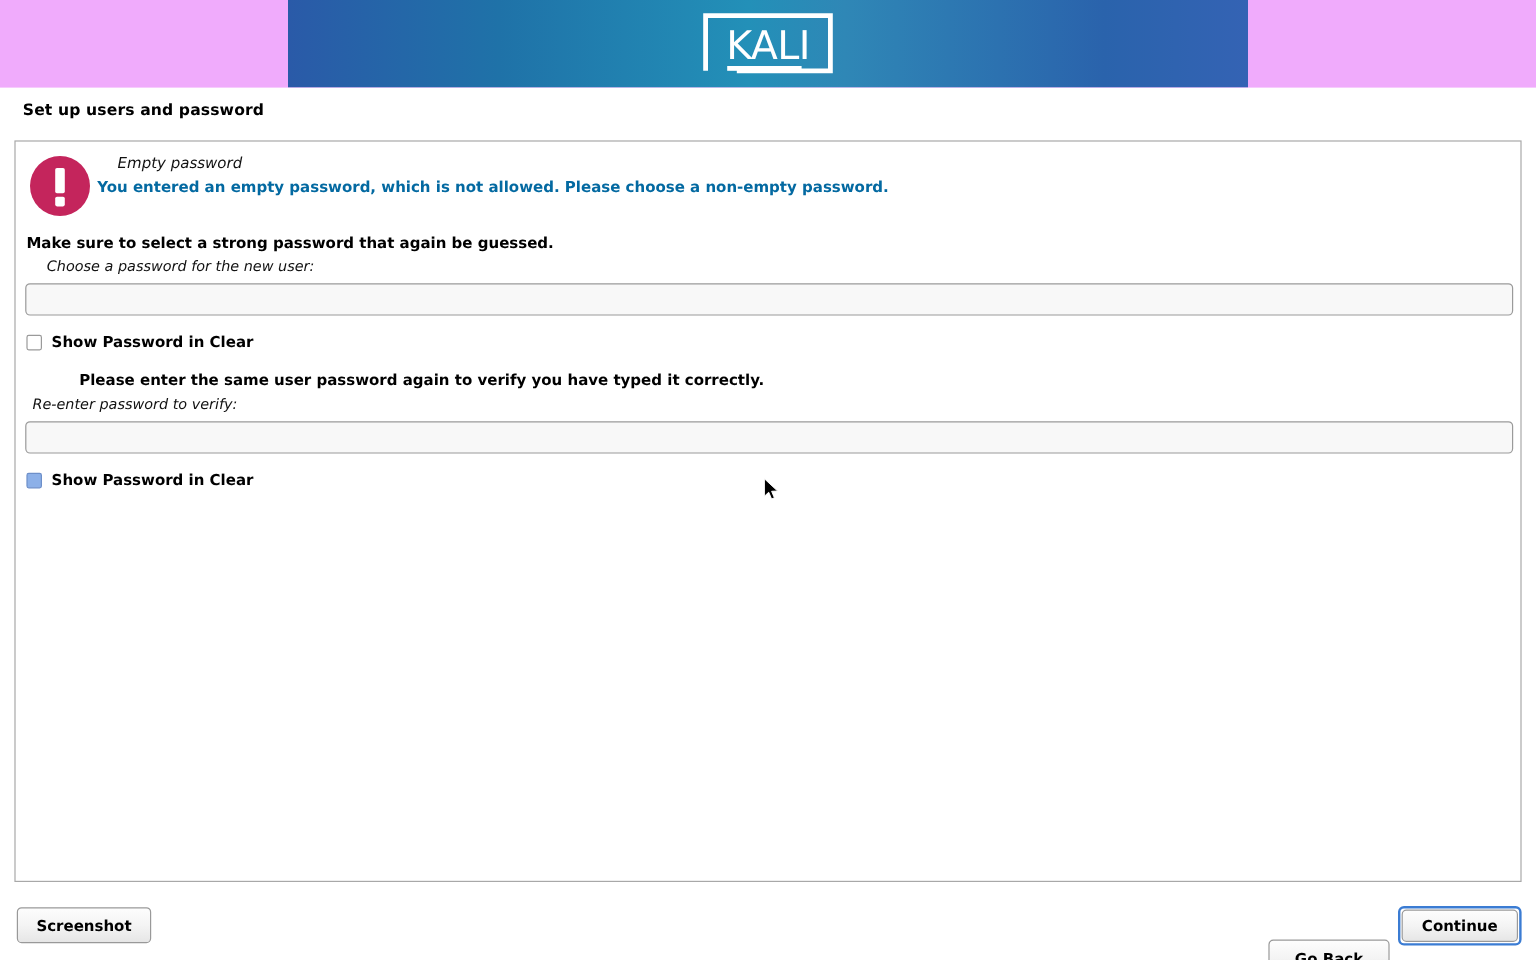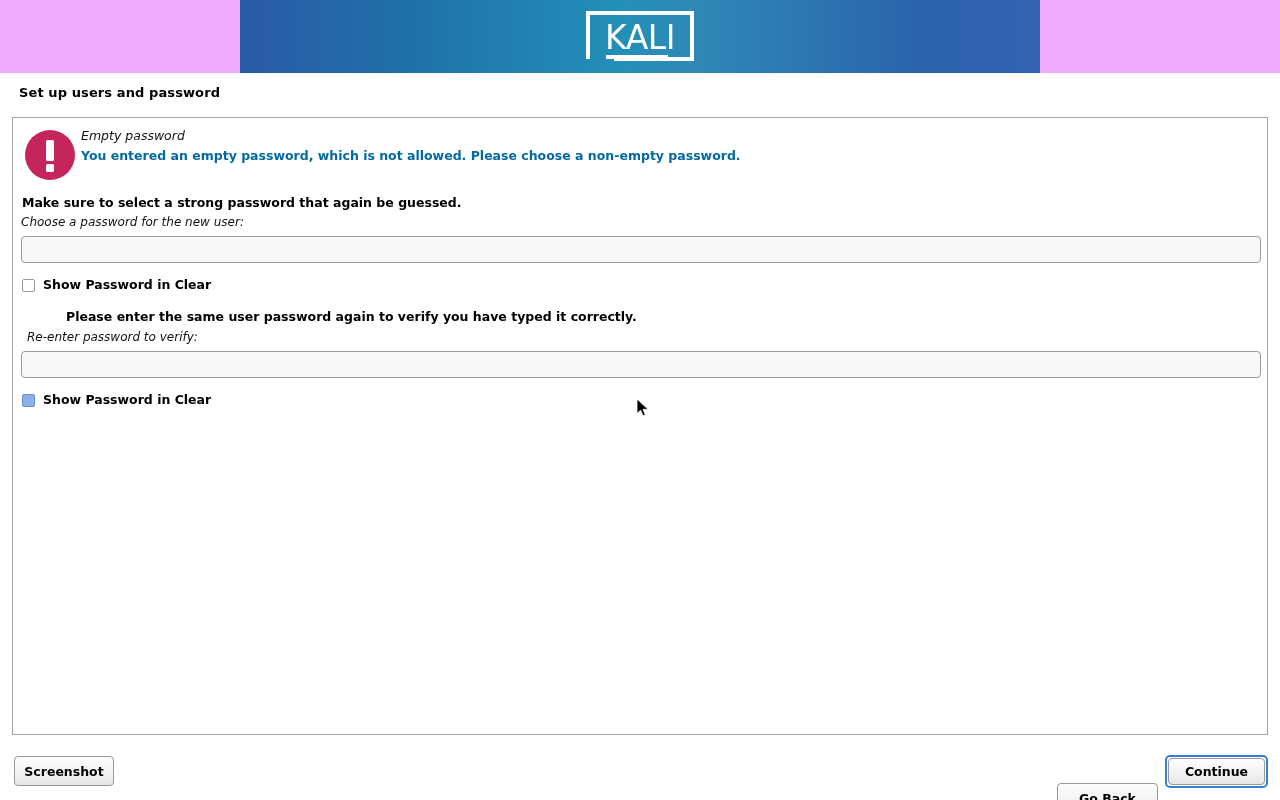--- a/index.html
+++ b/index.html
@@ -82,20 +82,21 @@
   }
   .error-texts {
     position: absolute;
     left: 68px; top: 9px;
   }
   .error-title {
     font-style: italic;
     font-size: 12.5px;
     color: #111;
     line-height: 17px;
+    margin-left: 17px;
   }
   .error-desc {
     font-weight: bold;
     font-size: 12.5px;
     color: #0369a1;
     line-height: 20px;
     margin-top: 2px;
   }
 
   
@@ -174,21 +175,21 @@
     padding: 0;
   }
   .btn-focus-ring {
     position: absolute;
     box-sizing: border-box;
     border: 2px solid #3b7cd3;
     border-radius: 5px;
     background: transparent;
     padding: 0;
   }
-  #btn-screenshot { left: 14px; top: 756px; width: 100px; }
+  #btn-screenshot { left: 14px; top: 756px; width: 112px; }
   #btn-goback    { left: 1057px; top: 783px; width: 101px; }
   #continue-ring { left: 1165px; top: 755px; width: 103px; height: 33px; }
   #btn-continue  { left: 1168px; top: 758px; width: 97px; height: 27px; }
 
   
   .cursor {
     position: absolute;
     left: 636px; top: 398px;
     width: 14px; height: 20px;
     pointer-events: none;
@@ -224,21 +225,21 @@
     </div>
     <div class="error-texts">
       <div class="error-title">Empty password</div>
       <div class="error-desc">You entered an empty password, which is not allowed. Please choose a non-empty password.</div>
     </div>
   </div>
 
   <div class="form-area">
 
     <div class="strong-line" style="top:7px;">Make sure to select a strong password that again be guessed.</div>
-    <div class="sub-label" style="left:8px; top:27px;">Choose a password for the new user:</div>
+    <div class="sub-label" style="left:26px; top:27px;">Choose a password for the new user:</div>
     <input class="pw-input" style="left: 8px; top: 48px; width: 1240px;" type="password" placeholder="">
     <div class="chk-row" style="left:9px; top:89px;">
       <span class="chk"></span>
       <span class="chk-label">Show Password in Clear</span>
     </div>
 
     <div class="strong-line" style="top:121px;margin-left:44px;">Please enter the same user password again to verify you have typed it correctly.</div>
     <div class="sub-label" style="left:14px; top:142px;">Re-enter password to verify:</div>
     <input class="pw-input" style="left: 8px; top: 163px; width: 1240px;" type="password" placeholder="">
     <div class="chk-row" style="left:9px; top:204px;">

